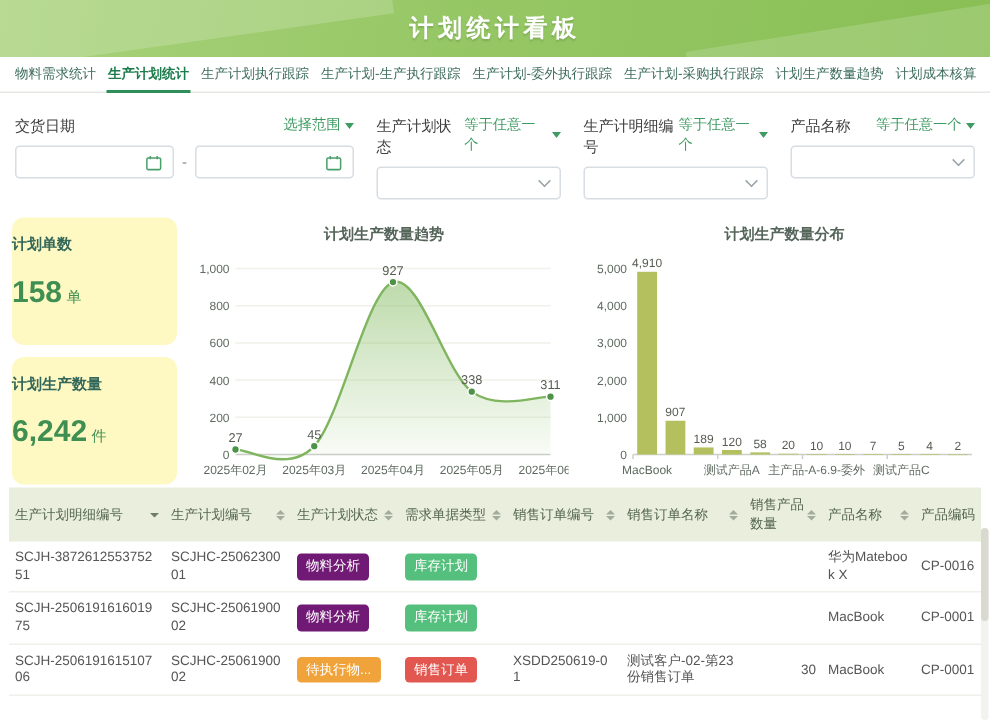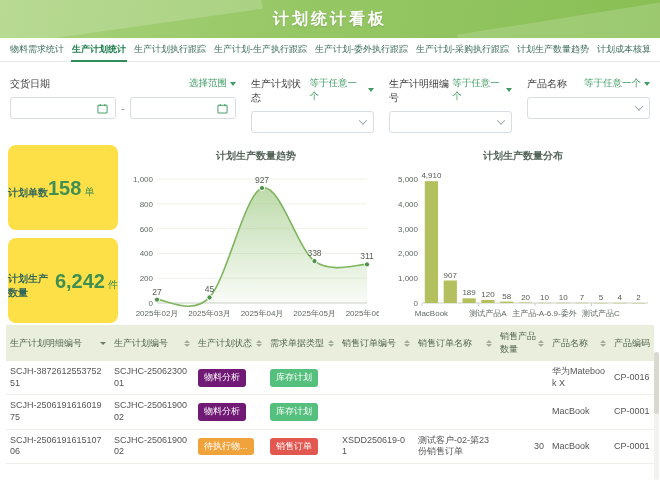--- a/index.html
+++ b/index.html
@@ -37,21 +37,21 @@
   .finputs { display:flex; gap:5px; align-items:center; }
   .finput { border:1px solid #d8dde3; border-radius:3px; height:22px; background:#fff; flex:1;
     display:flex; align-items:center; justify-content:flex-end; padding:0 7px; cursor:text; }
   .dash { font-size:10px; color:#888; }
   .chevron { width:6px; height:6px; border-right:1.4px solid #9aa4ab; border-bottom:1.4px solid #9aa4ab;
     transform:rotate(45deg) translate(-1px,-1px); }
   .cal-icon { width:11px; height:11px; }
   
   .content { display:flex; gap:9px; padding:6px 8px 0; height:184px; }
   .kpi-col { width:112px; display:flex; flex-direction:column; gap:8px; }
-  .kpi-card { background:#fde047; border-radius:8px; flex:1; display:flex; align-items:center; padding-top:11px; }
+  .kpi-card { background:#fef9c3; border-radius:8px; flex:1; display:flex; flex-direction:column; padding-top:11px; }
   .kpi-title { font-size:10px; font-weight:bold; color:#33675a; }
   .kpi-value { margin:auto 0; padding-bottom:10px; color:#3f8f52; font-weight:bold; font-size:20px; display:flex; align-items:baseline; gap:3px; }
   .kpi-unit { font-size:10px; font-weight:normal; color:#3f8f52; }
   .chart-box { display:flex; flex-direction:column;align-items:center; }
   .cb-trend { width:252px; } .cb-dist { flex:1; }
   .chart-title { font-size:10px; font-weight:bold; color:#55655a; padding:4px 0 0 6px; }
   svg text { font-family:"Liberation Sans","DejaVu Sans",sans-serif; }
   
   .table-section { padding:2px 6px 0; }
   .table-title { font-size:10.5px; font-weight:bold; color:#333; margin:6px 0 7px 3px; }

